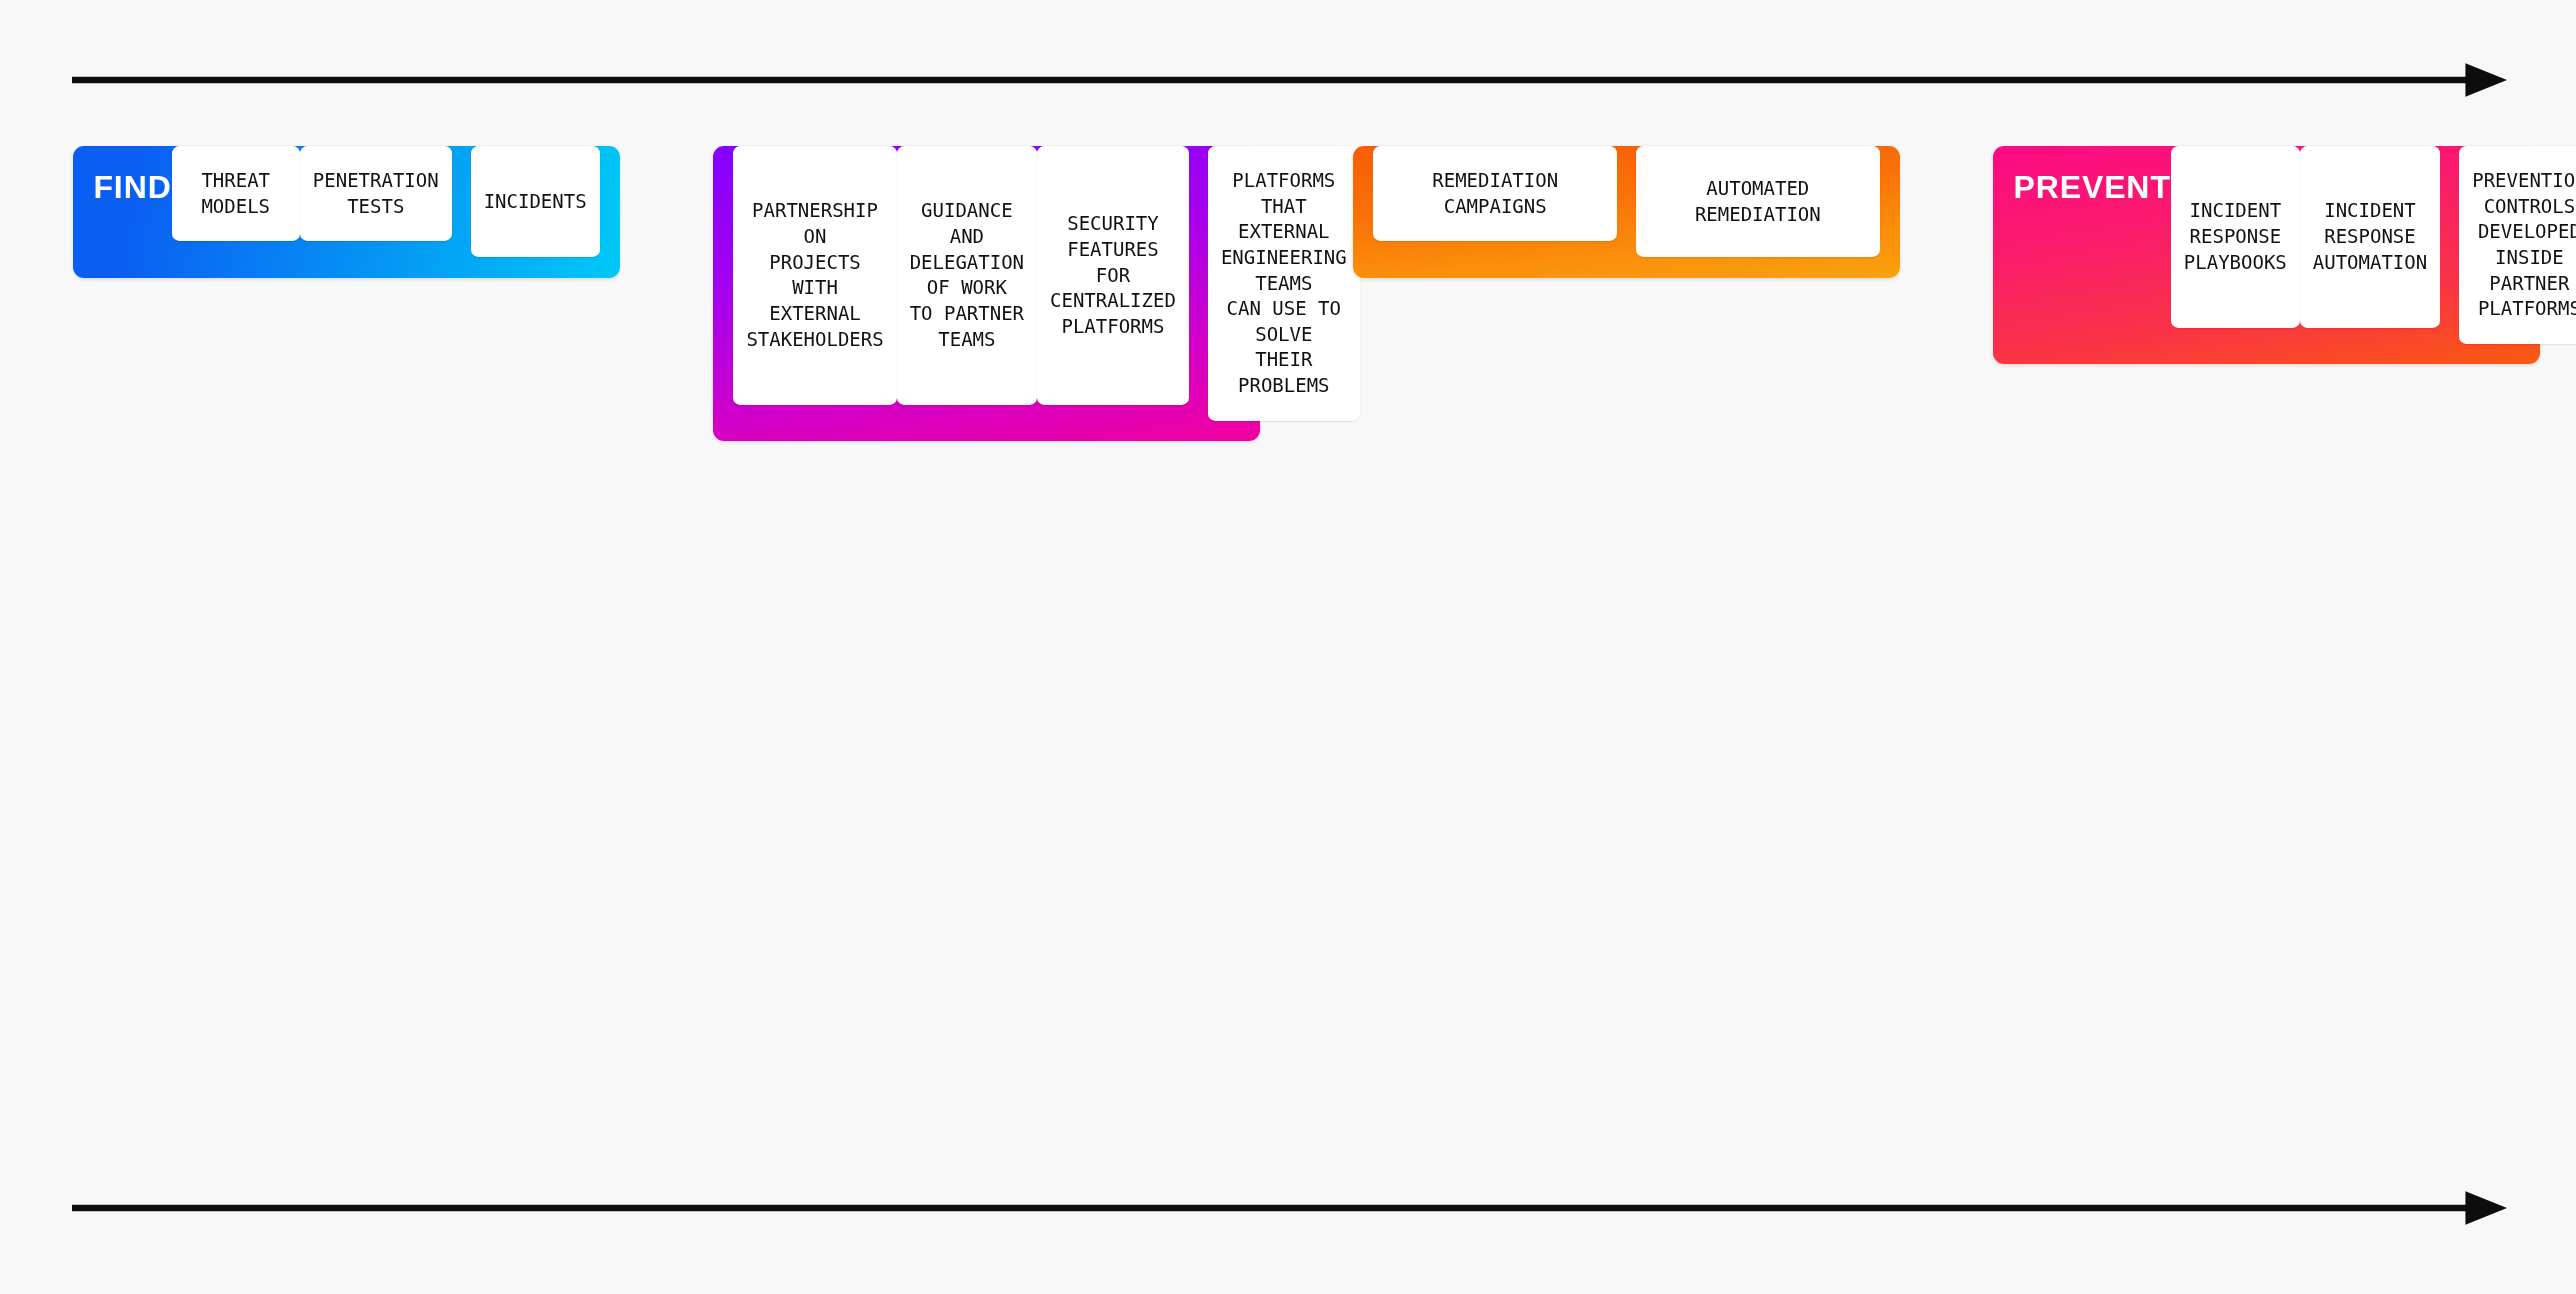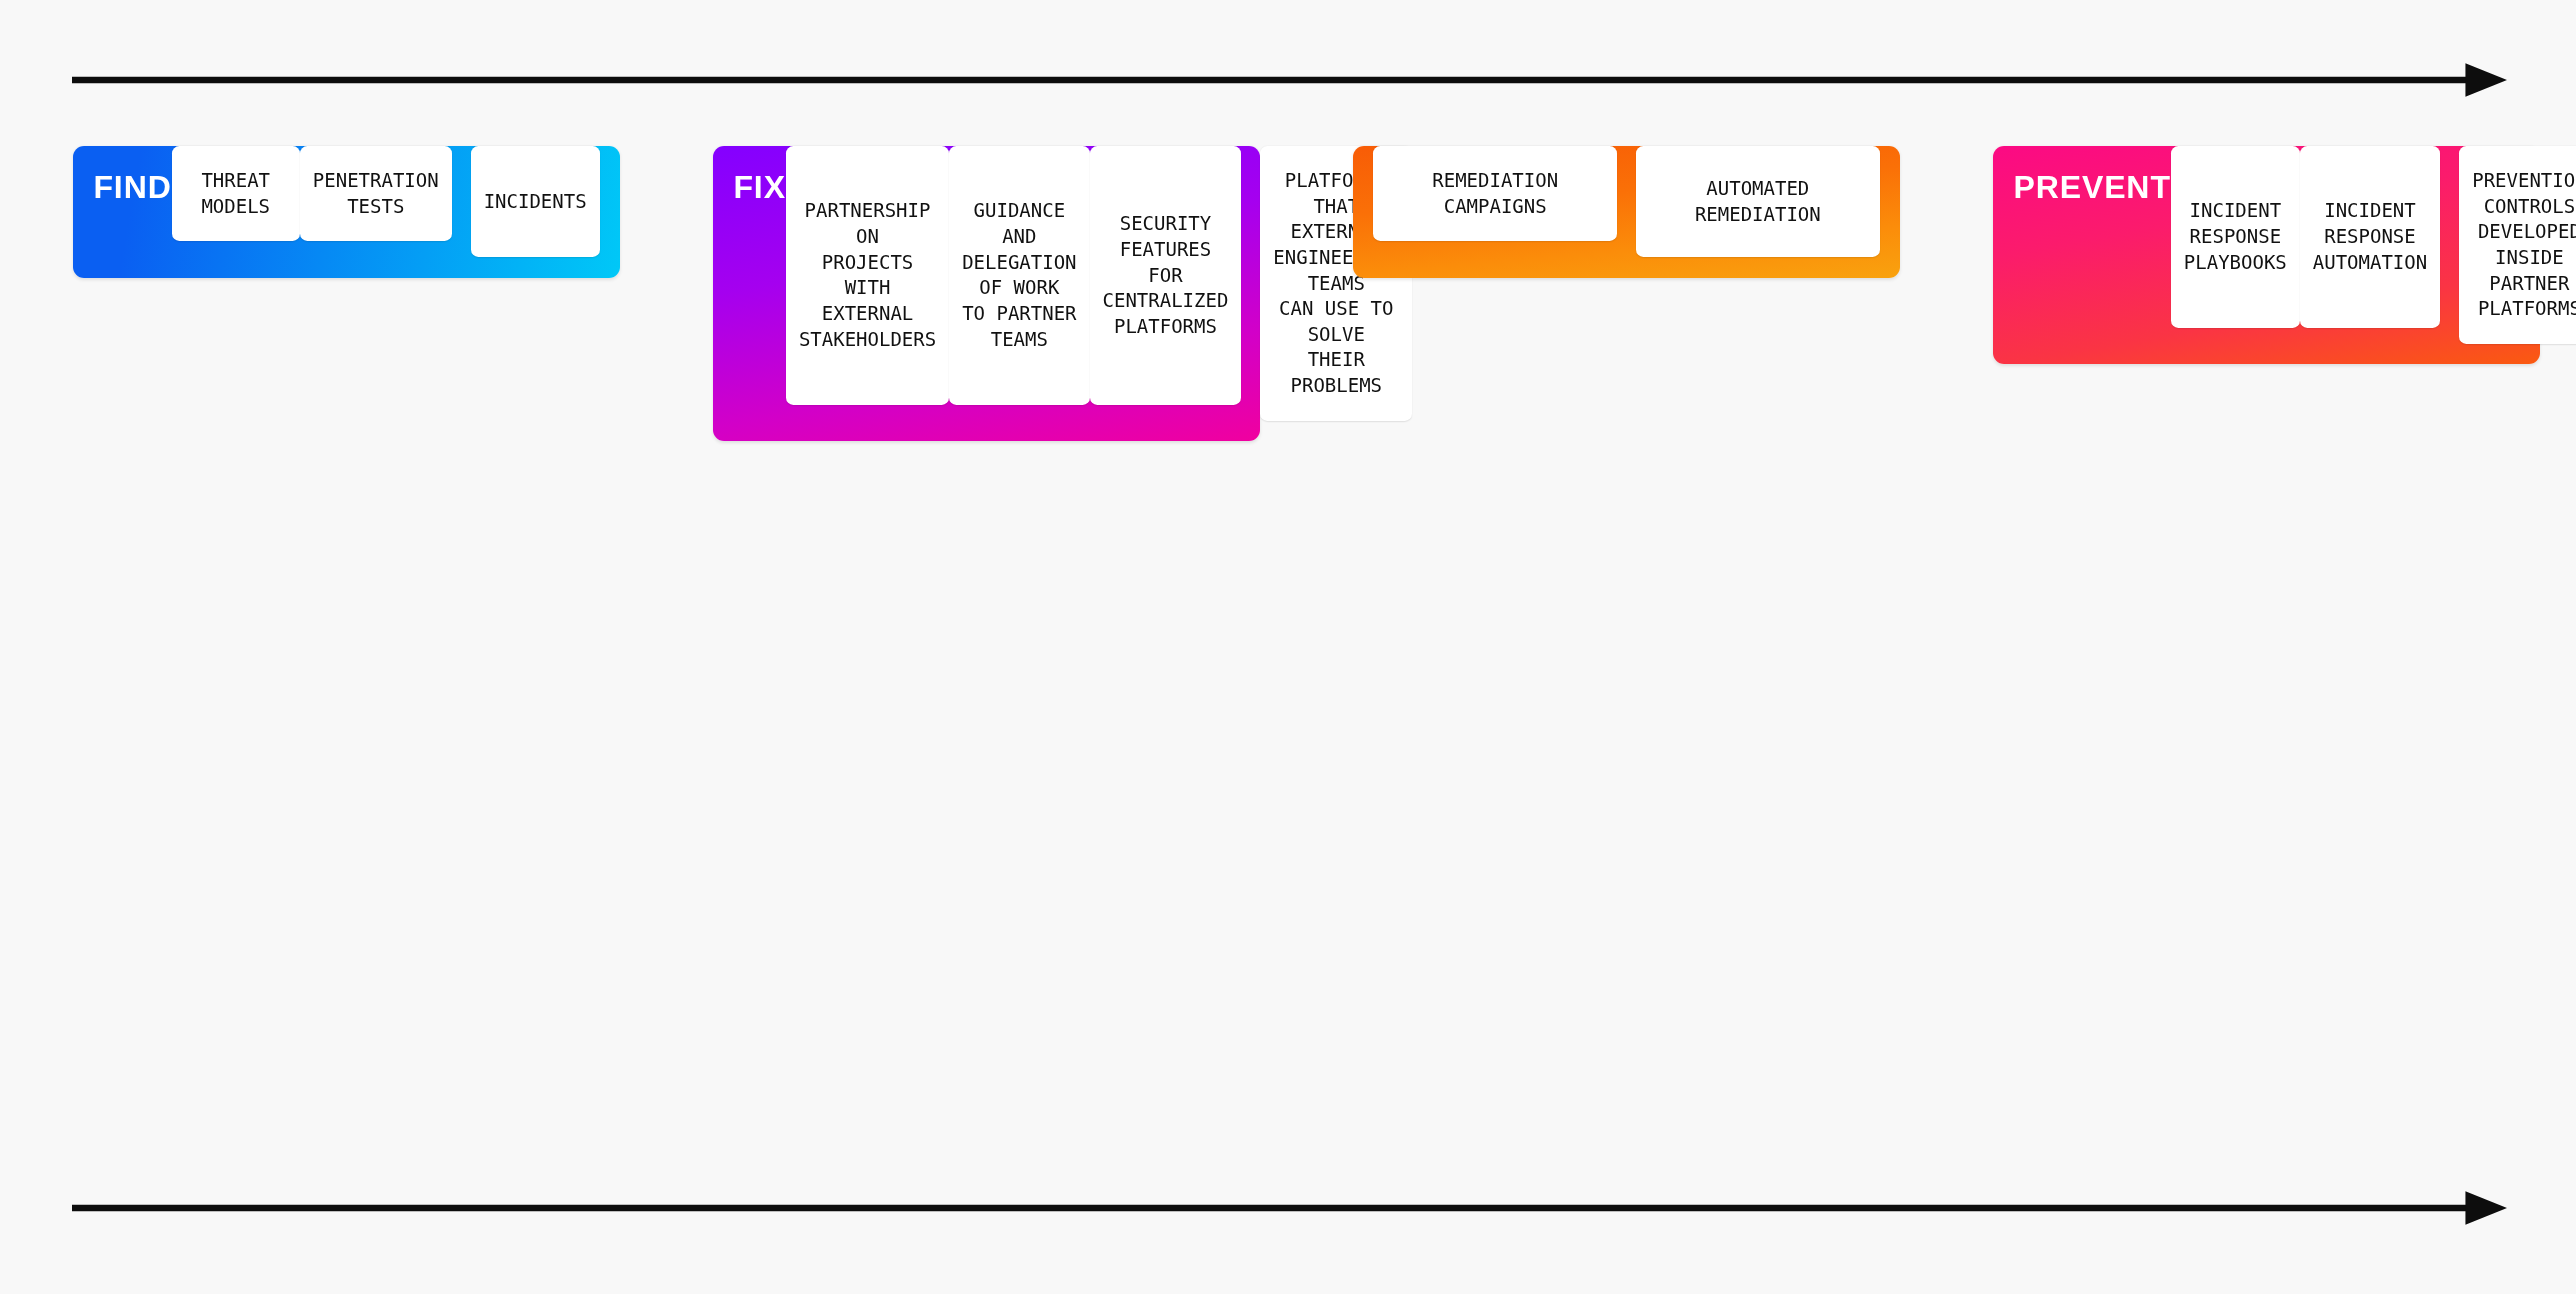--- a/index.html
+++ b/index.html
@@ -126,21 +126,20 @@
           <div class="card-label">THREAT MODELS</div>
         </div>
         <div class="card">
           <div class="card-label">PENETRATION TESTS</div>
         </div>
         <div class="card">
           <div class="card-label">INCIDENTS</div>
         </div>
       </div>
       <div class="column col-fix">
-        <div class="column-title">FIX</div>
         <div class="card">
           <div class="card-label">PARTNERSHIP ON
 PROJECTS WITH
 EXTERNAL STAKEHOLDERS</div>
         </div>
         <div class="card">
           <div class="card-label">GUIDANCE AND
 DELEGATION OF WORK
 TO PARTNER TEAMS</div>
         </div>

